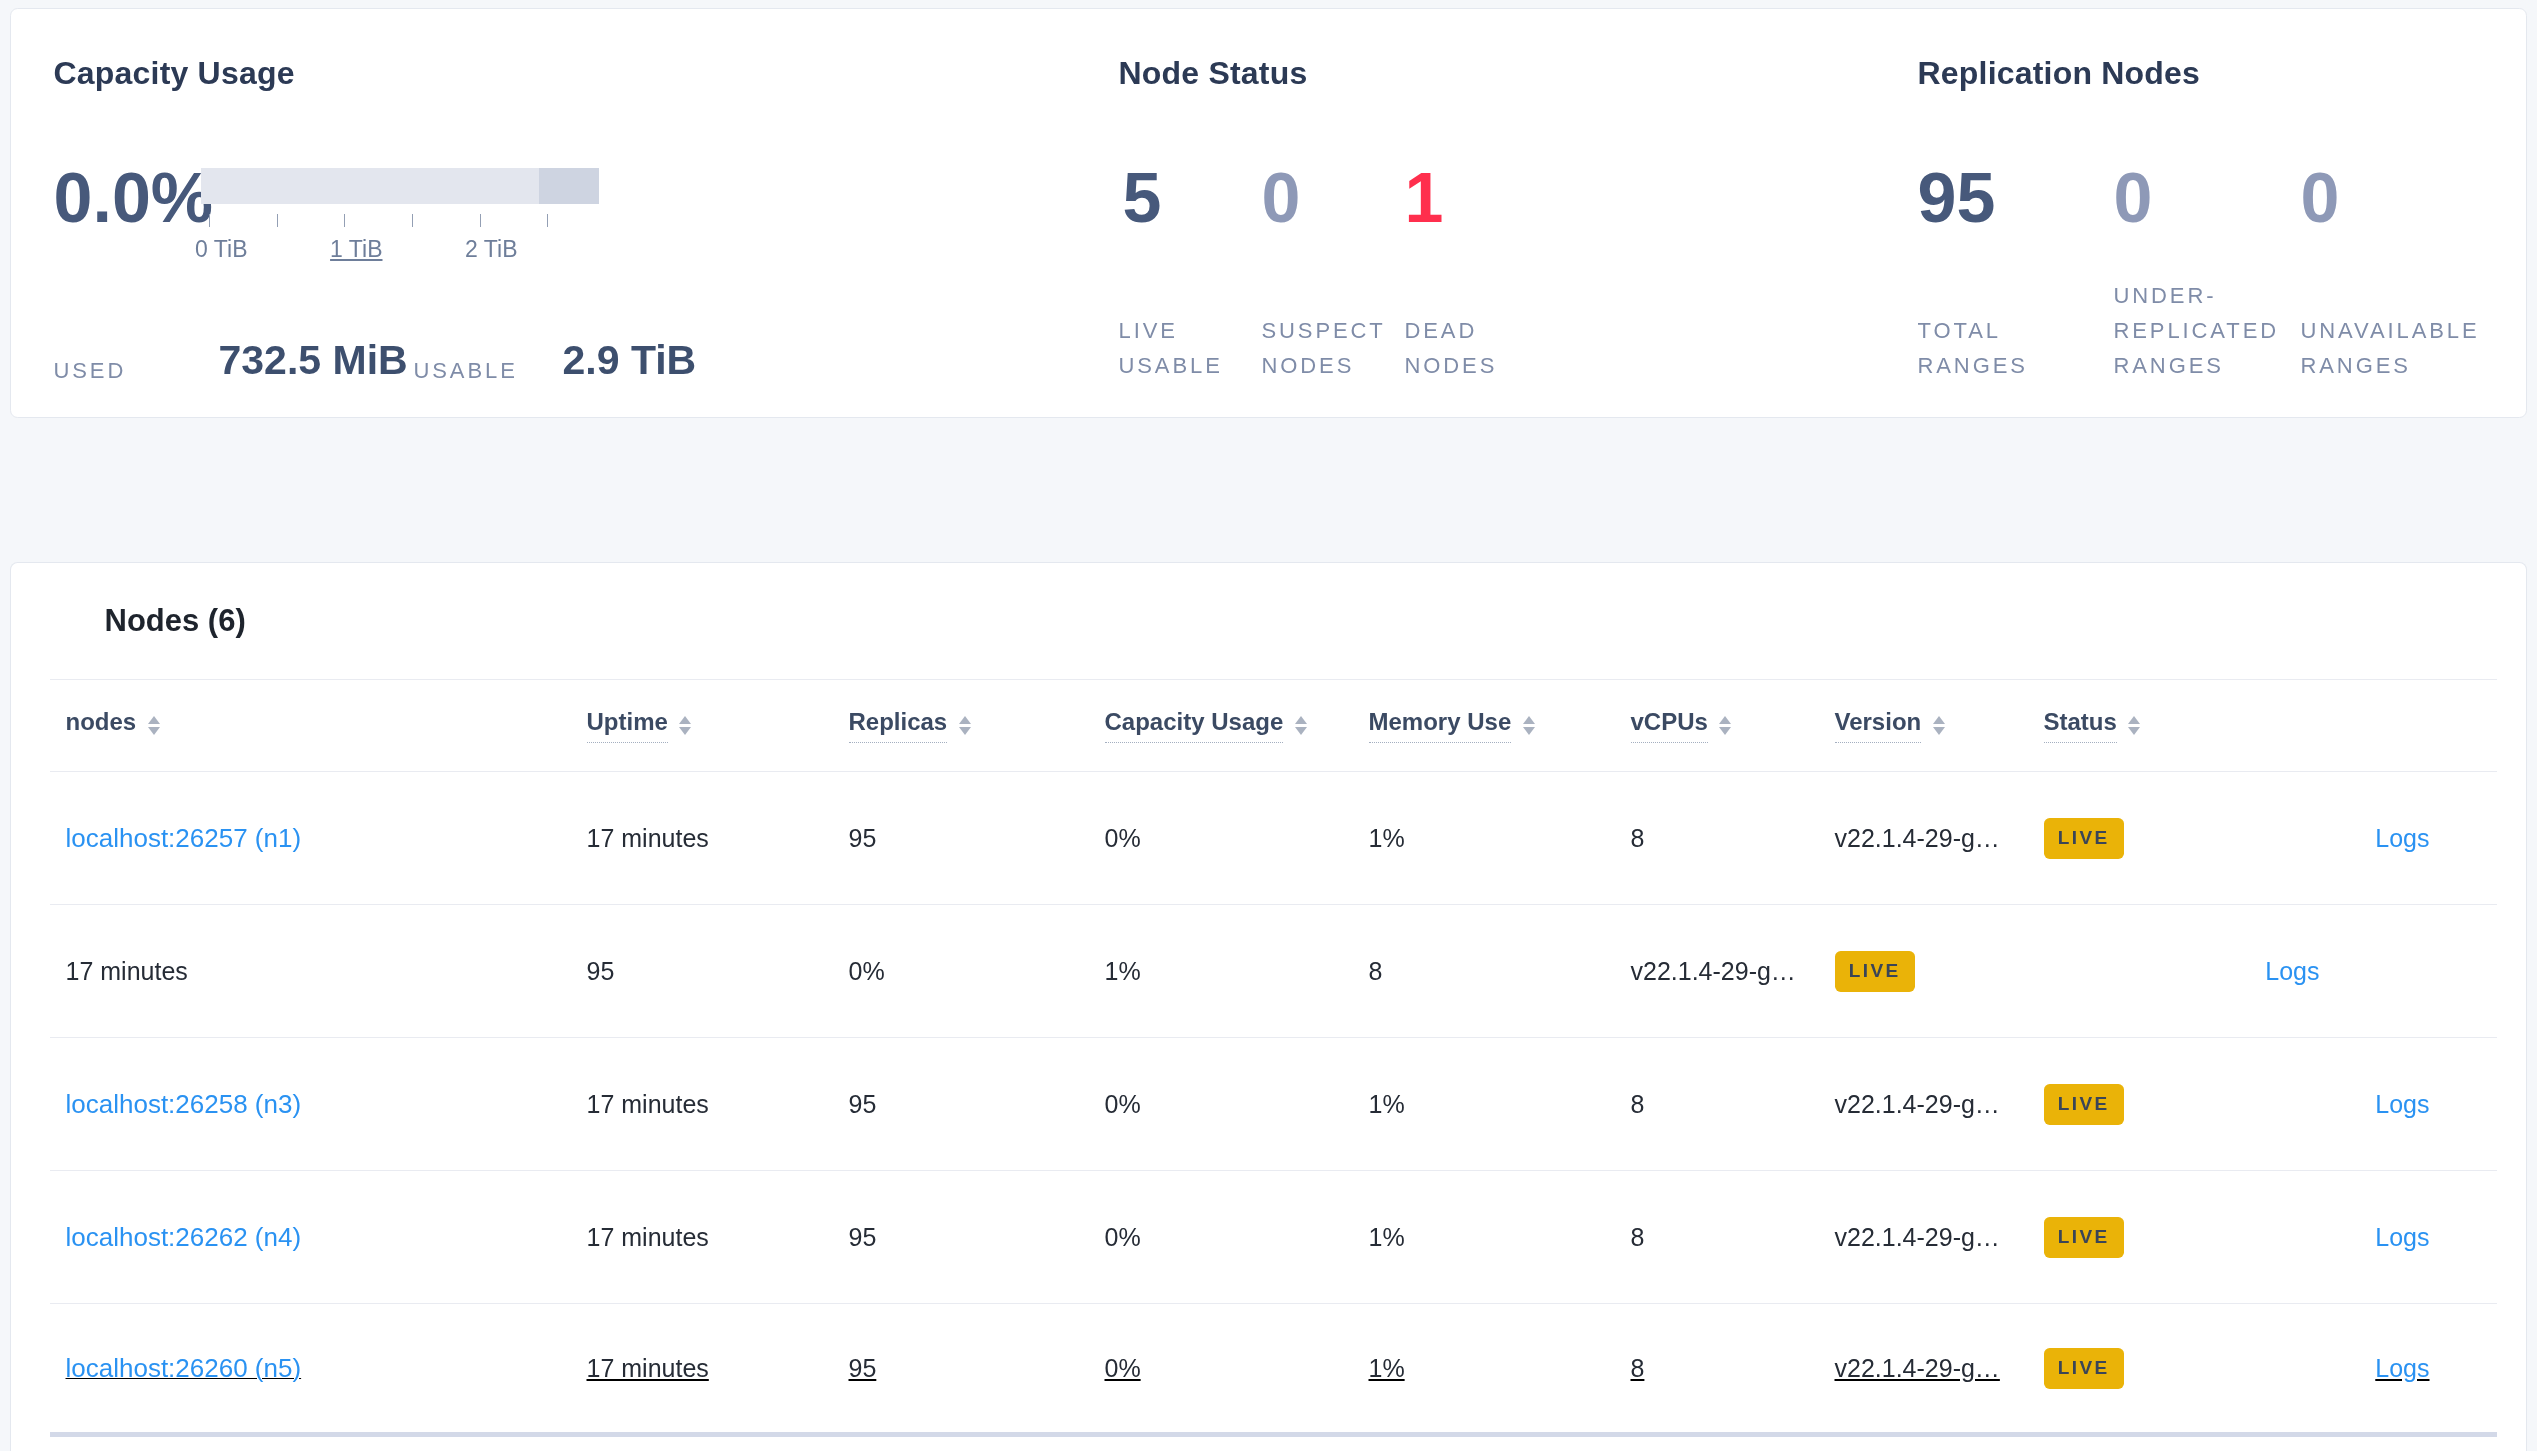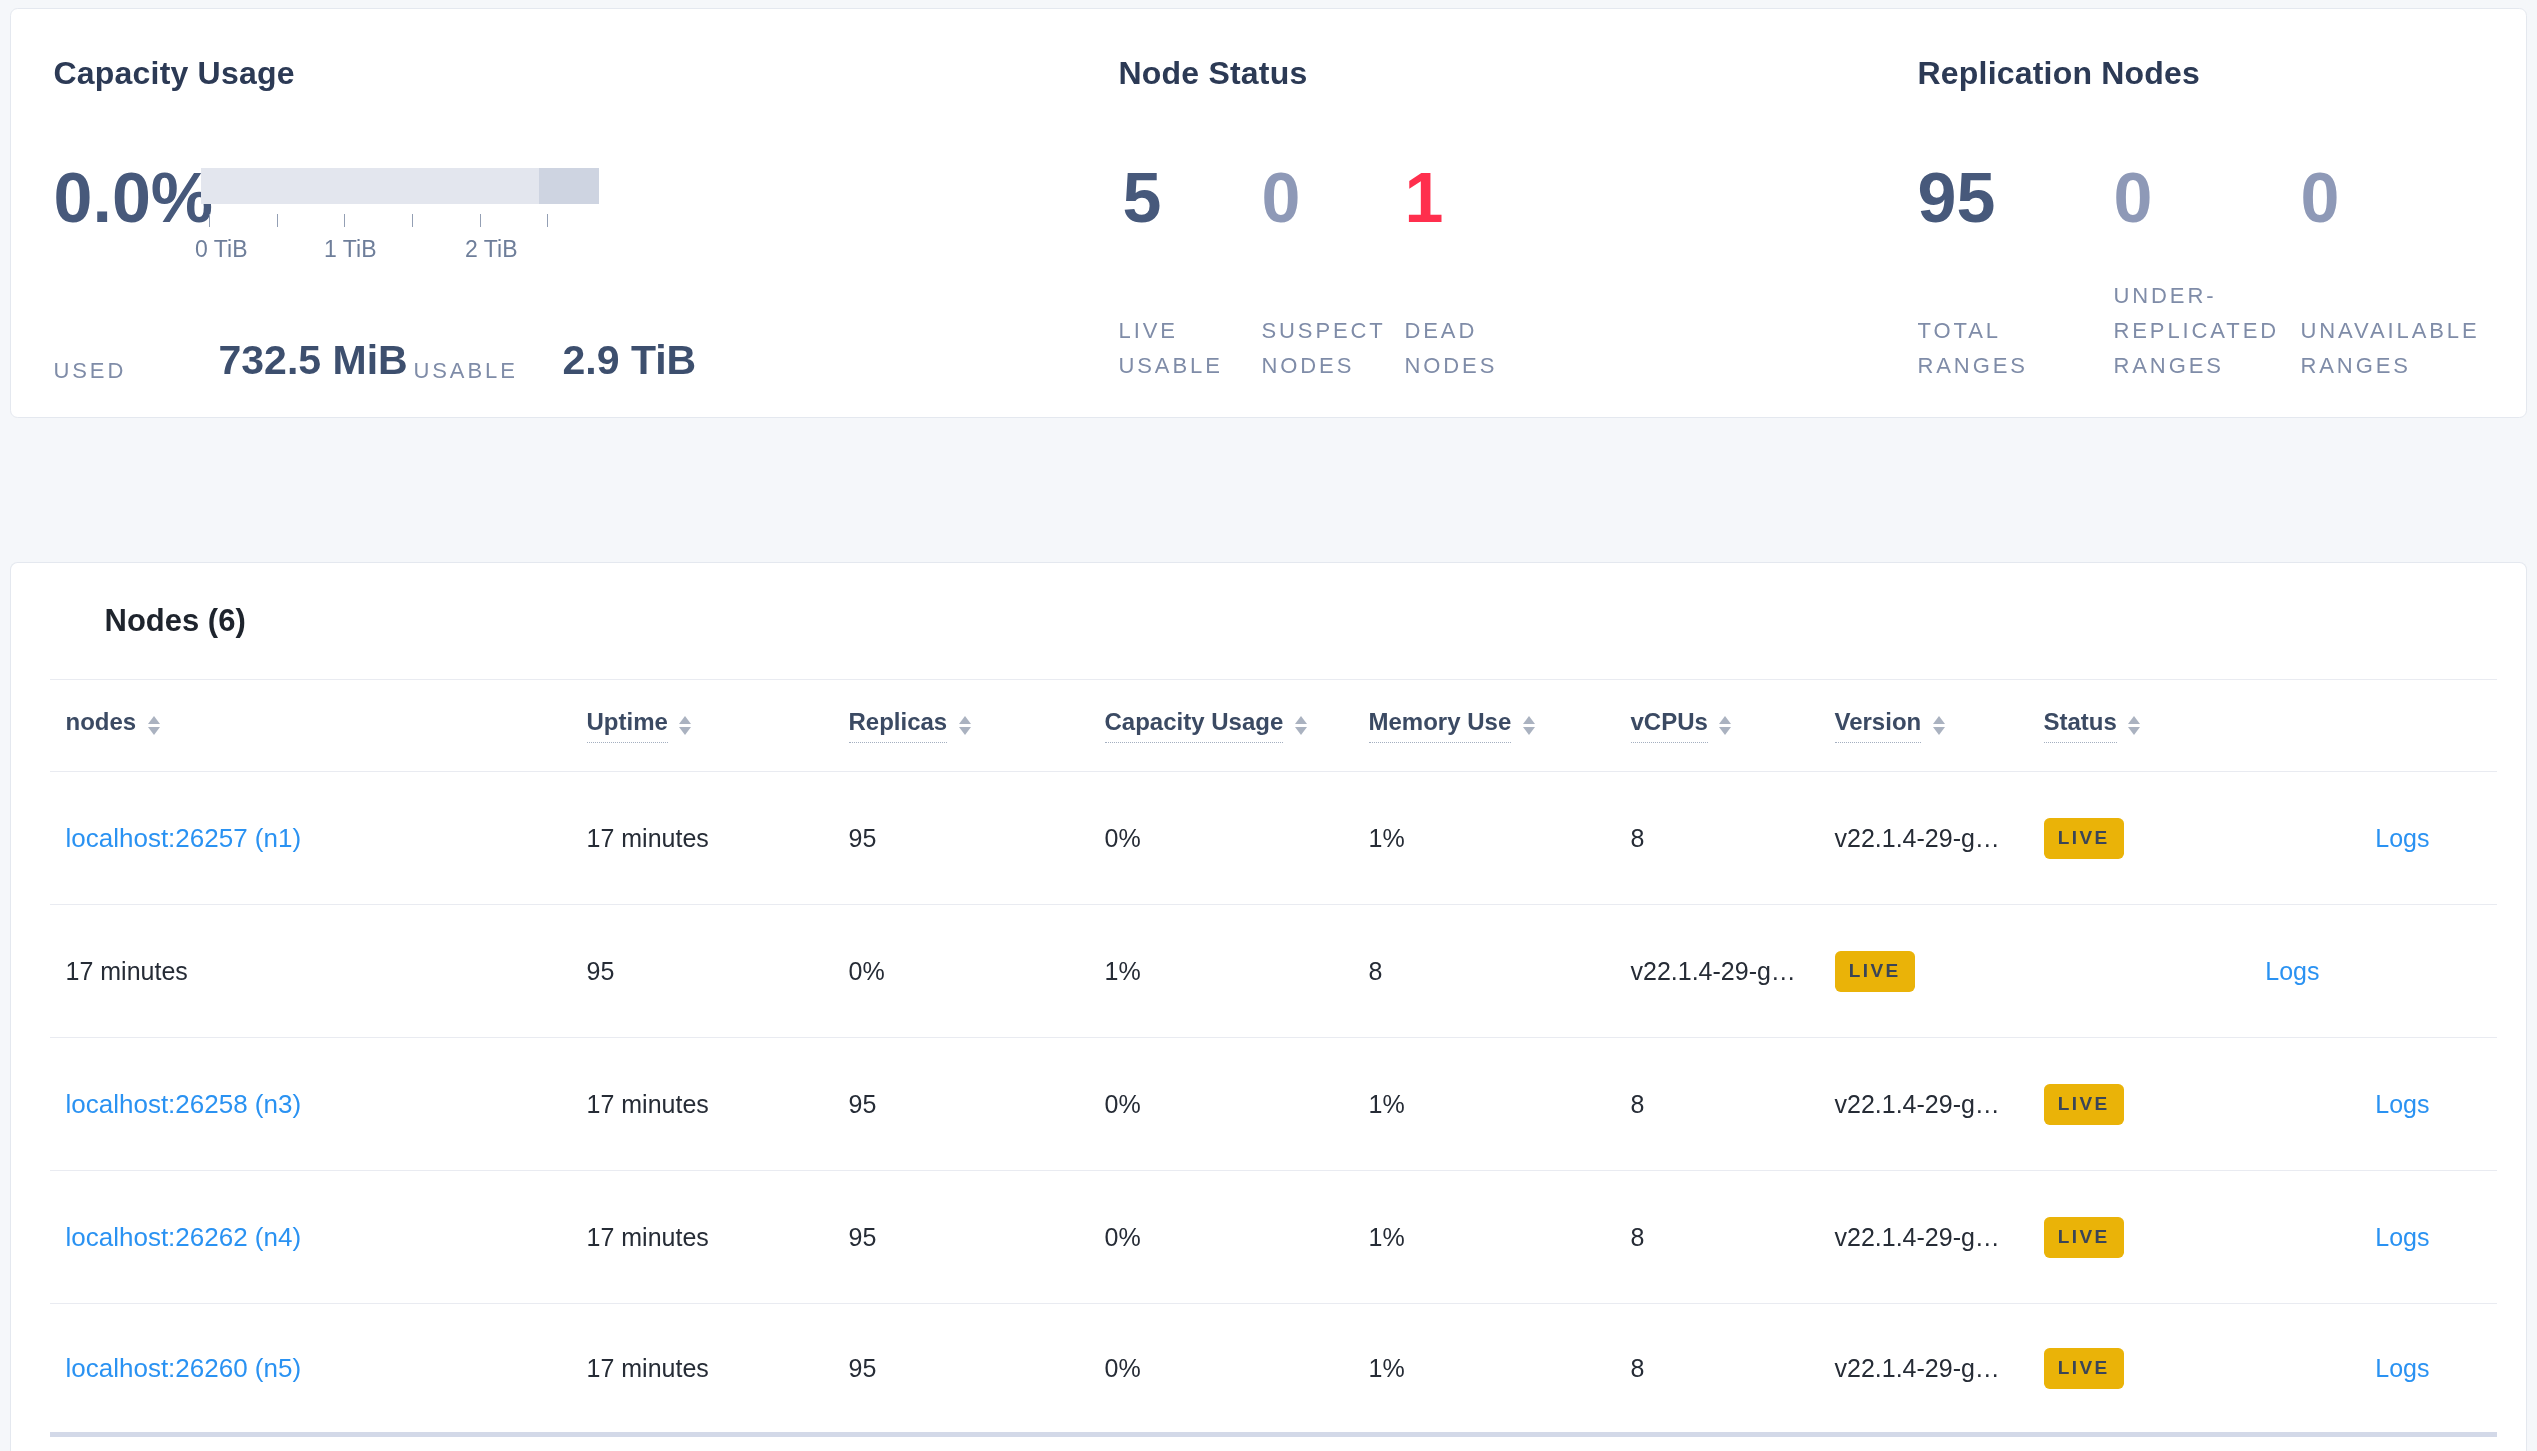--- a/index.html
+++ b/index.html
@@ -39,21 +39,21 @@
   
   #table-title-wrap { height:117px; display:flex; align-items:center; padding-left:55px;
                       border-bottom:1.9px solid #e9ebf1; margin:0 29px 0 39px; }
   #table-title { font-size:31px; font-weight:700; color:#1e242d; }
 
   .trow { display:grid; grid-template-columns:521px 262px 256px 264px 262px 204px 209px 276px 1fr;
           align-items:center; margin:0 29px 0 39px; padding:0 67px 0 16px;
           border-bottom:1.9px solid #e9ebf1; }
   #thead-row { height:92px; }
   .data-row { height:133px; }
-  .data-row.last { border-bottom:5.7px solid #d3d9e8; }
+  .data-row.last { border-bottom:5.7px solid #d3d9e8;text-decoration:underline; }
 
   .th { display:flex; align-items:center; font-size:24px; font-weight:700; color:#3b4a63; cursor:pointer; }
   .th .lbl { padding-bottom:6.7px; }
   .th .lbl.u { border-bottom:1.9px dotted #a4afc0; }
   .sort { display:inline-flex; flex-direction:column; gap:3.8px; margin-left:11.4px; }
   .sort .up { width:0; height:0; border-left:6.7px solid transparent; border-right:6.7px solid transparent; border-bottom:8.6px solid #aab2c0; }
   .sort .dn { width:0; height:0; border-left:6.7px solid transparent; border-right:6.7px solid transparent; border-top:8.6px solid #aab2c0; }
 
   .cell { font-size:25px; color:#262c36; }
   a.node-link { font-size:26px; color:#2a92f2; text-decoration:none; cursor:pointer; }
@@ -75,21 +75,21 @@
     <div id="cap-bar">
       <div id="cap-bar-seg"></div>
     </div>
     <div class="tick" style="left:198px;"></div>
     <div class="tick" style="left:266px;"></div>
     <div class="tick" style="left:333px;"></div>
     <div class="tick" style="left:401px;"></div>
     <div class="tick" style="left:469px;"></div>
     <div class="tick" style="left:536px;"></div>
     <div class="tick-label" style="left:161px;">0 TiB</div>
-    <div class="tick-label" style="left:290px;">1 TiB</div>
+    <div class="tick-label" style="left:296px;text-decoration:underline;">1 TiB</div>
     <div class="tick-label" style="left:431px;">2 TiB</div>
 
     <div class="cap-stat-label" style="left:43px;">USED</div>
     <div class="cap-stat-value" style="left:208px;">732.5 MiB</div>
     <div class="cap-stat-label" style="left:403px;">USABLE</div>
     <div class="cap-stat-value" style="left:552px;">2.9 TiB</div>
 
     <div class="section-title" style="left:1108px;">Node Status</div>
     <div class="big-num" style="left:1112px;">5</div>
     <div class="big-num muted" style="left:1251px;">0</div>

